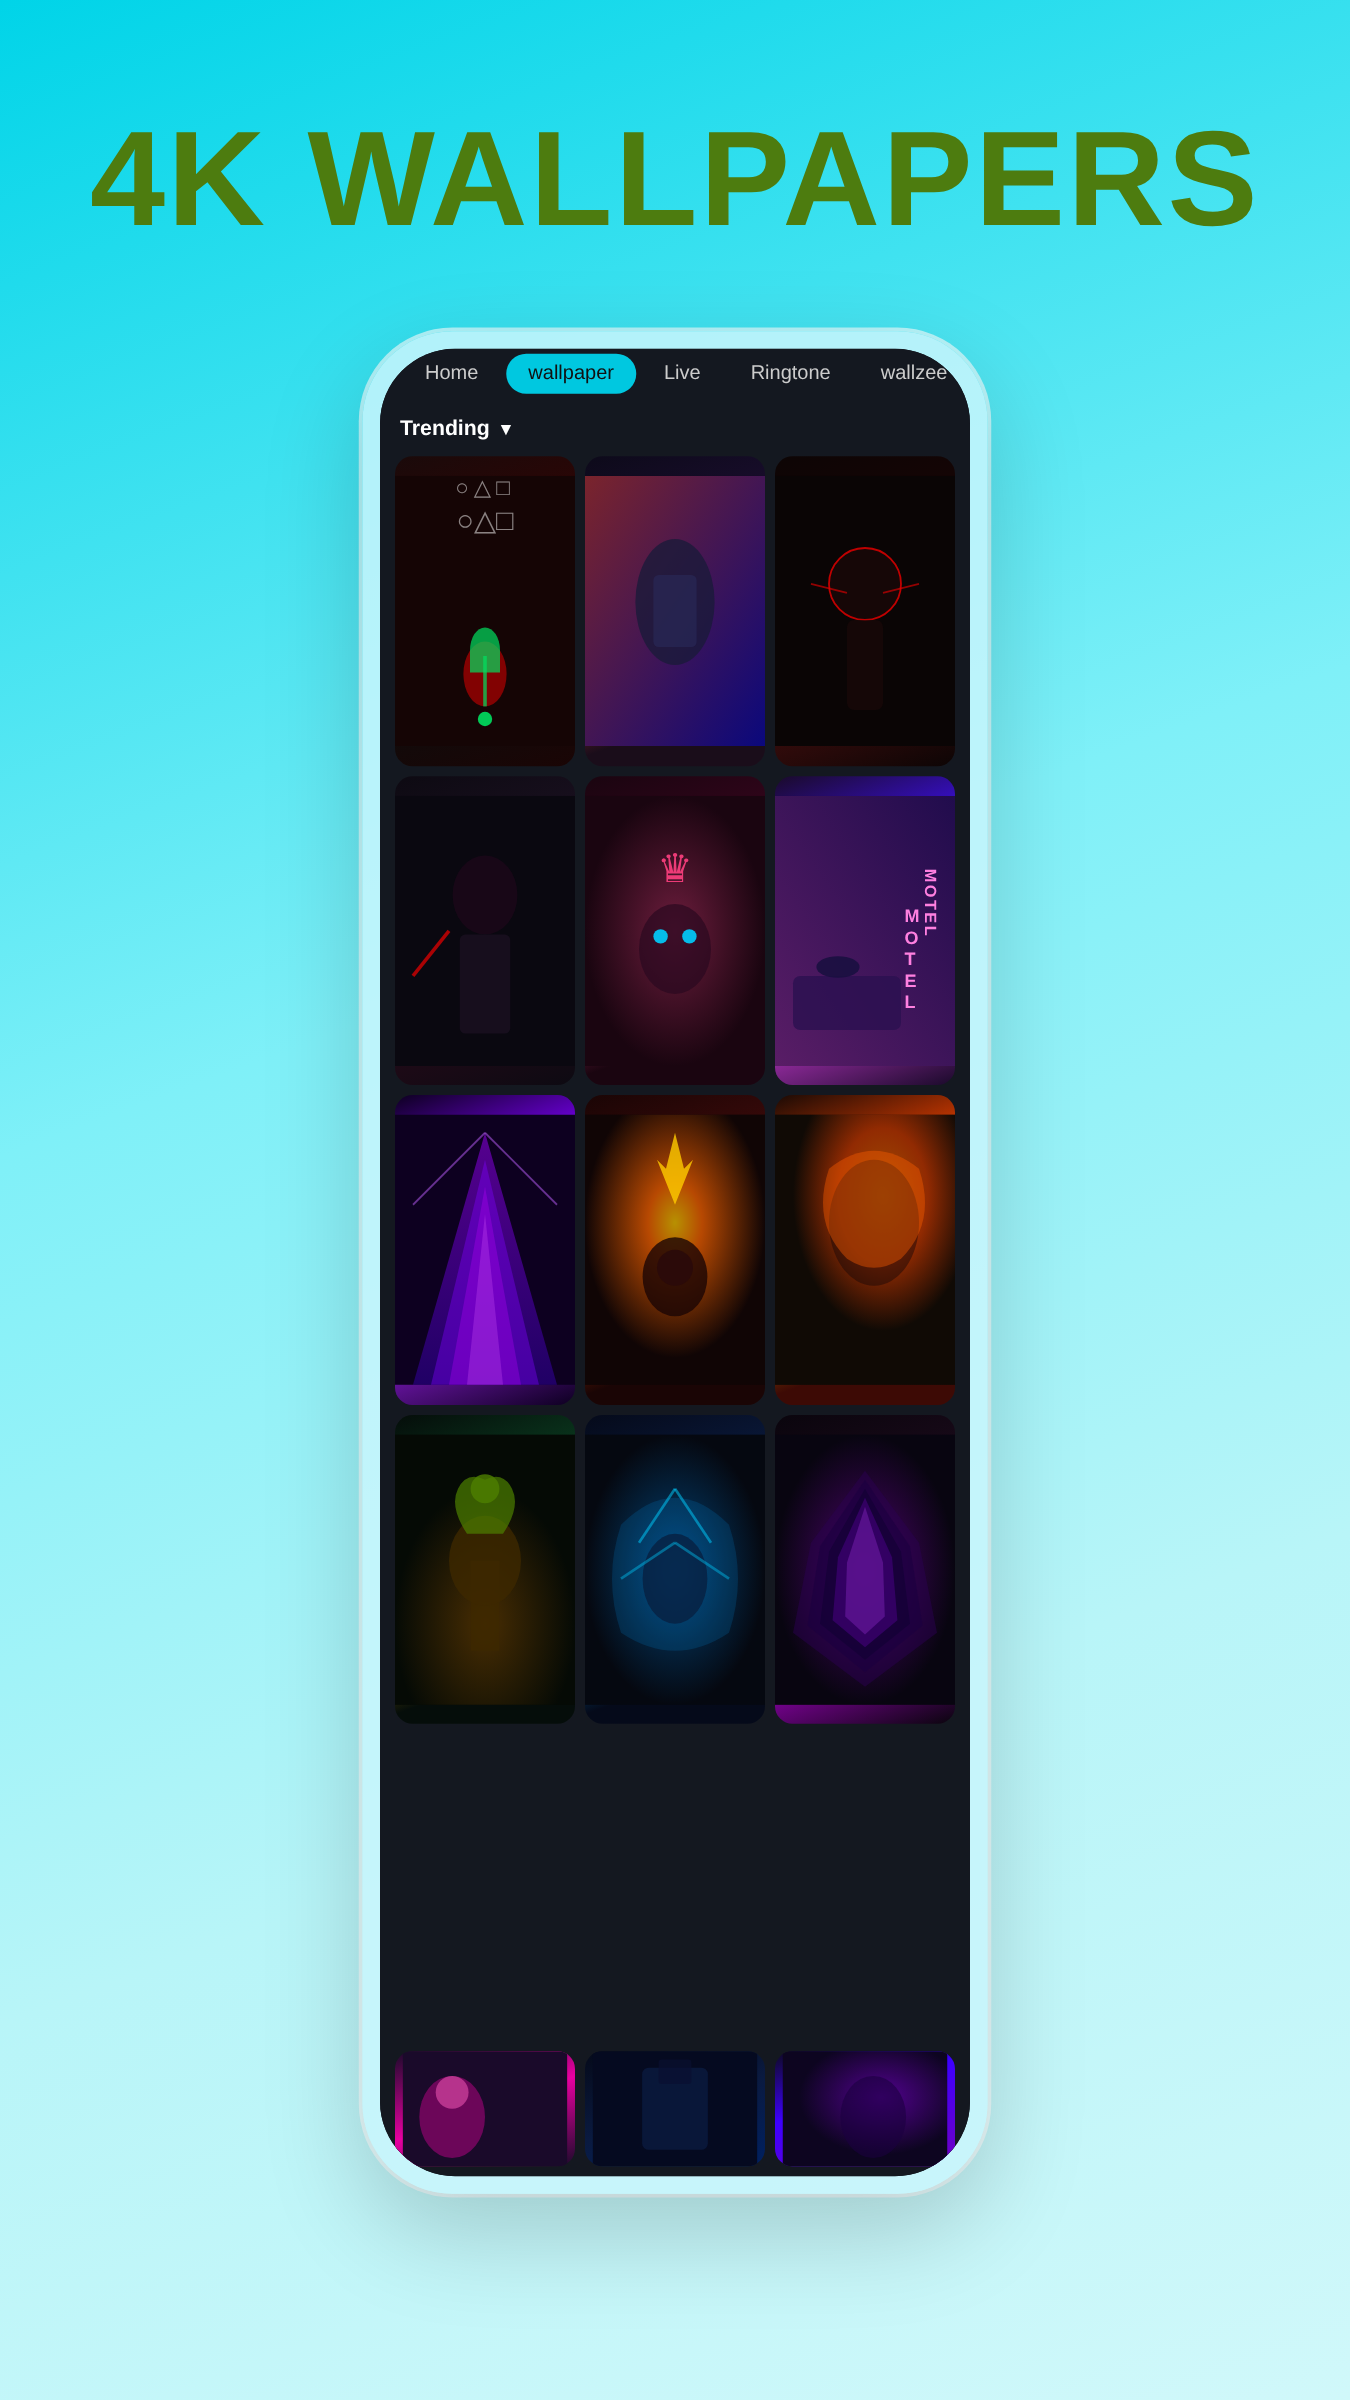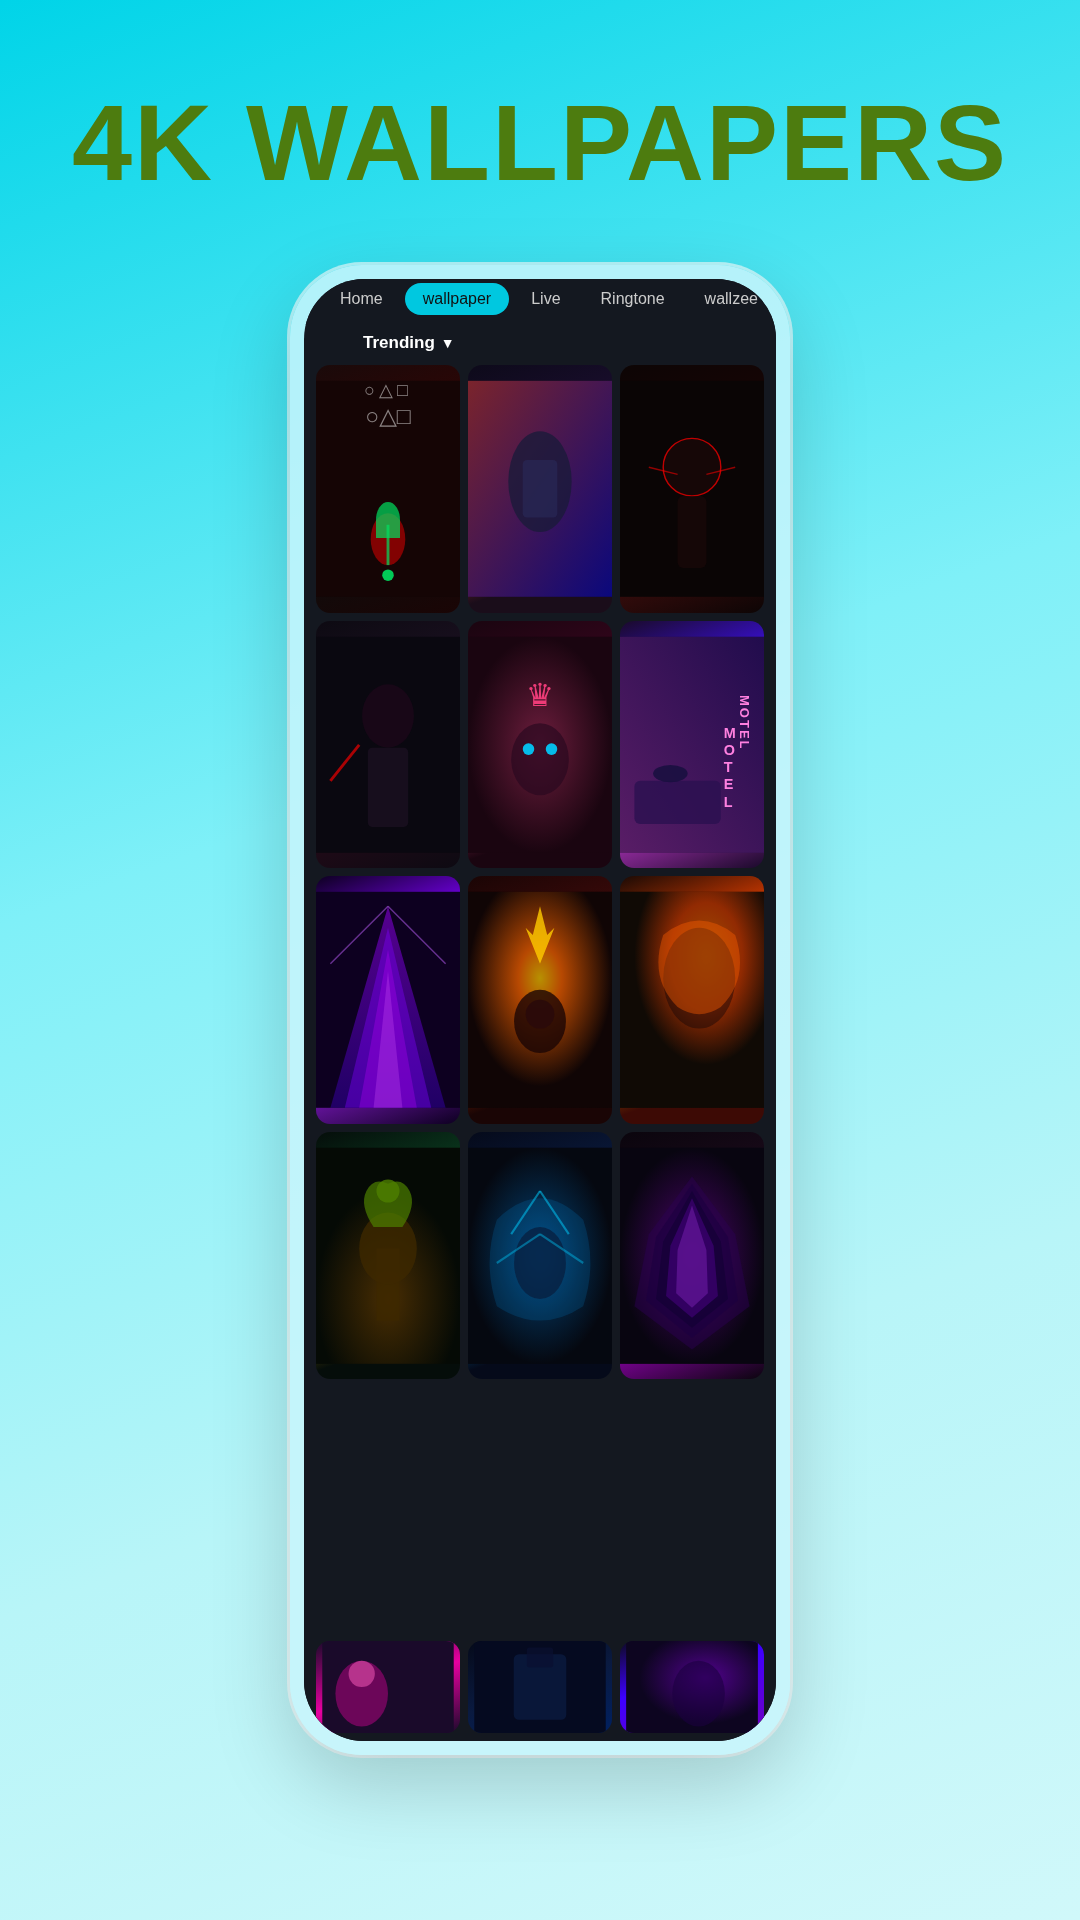--- a/index.html
+++ b/index.html
@@ -118,21 +118,20 @@
       color: #111;
       font-weight: 400;
     }
 
     
     .trending-row {
       display: flex;
       align-items: center;
       padding: 8px 16px 6px;
       background: #141820;
-      margin-left: 43px;
     }
 
     .trending-label {
       color: white;
       font-size: 17px;
       font-weight: 600;
       margin-right: 6px;
     }
 
     .chevron-down {

